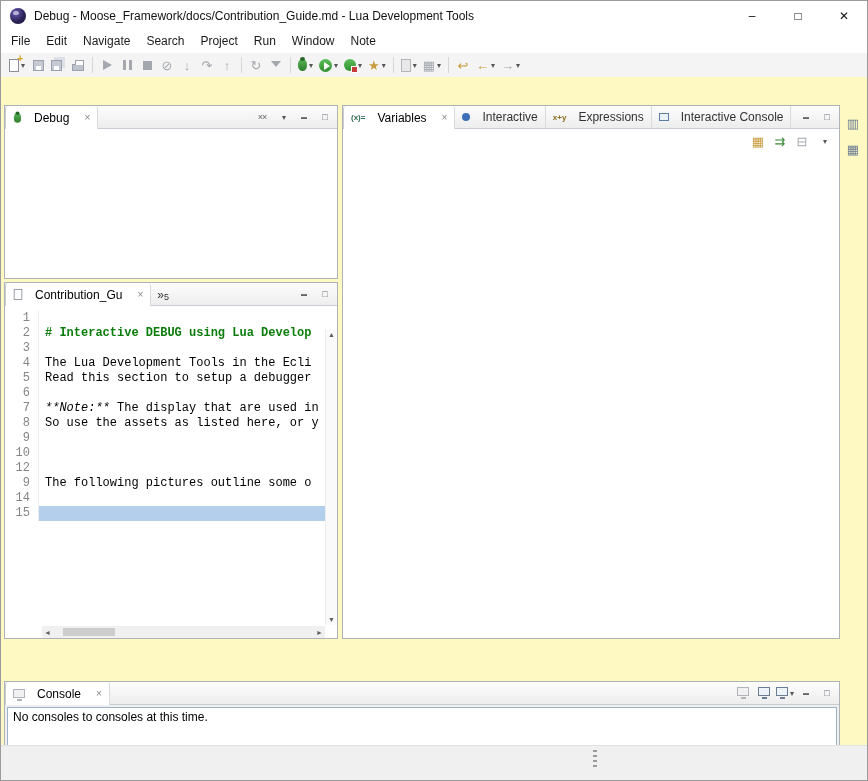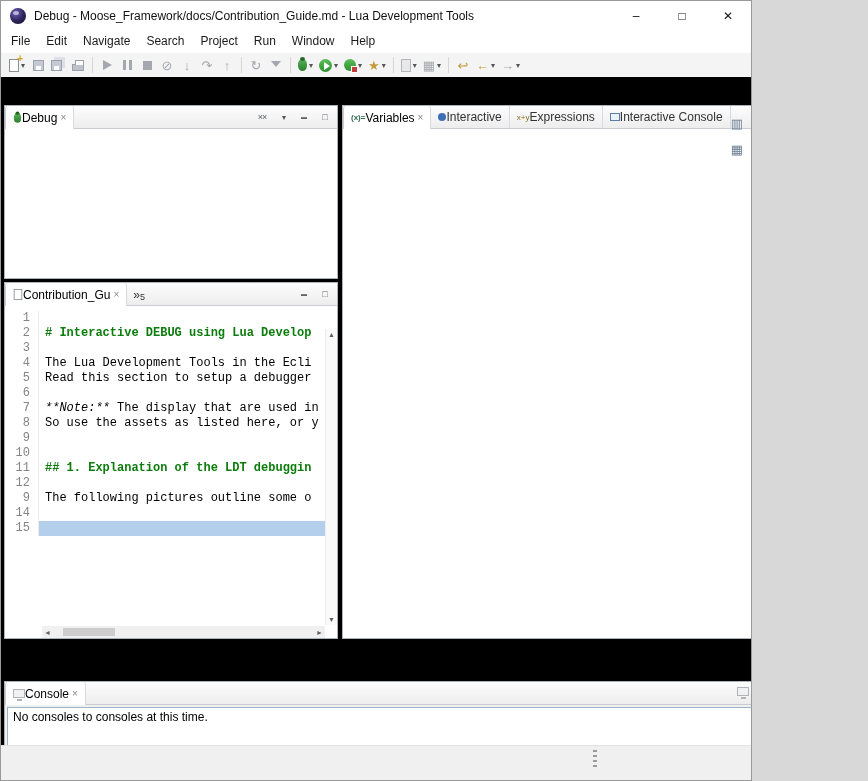--- a/index.html
+++ b/index.html
@@ -1,19 +1,19 @@
 <!DOCTYPE html>
 <html><head>
 <meta charset="utf-8">
 <style>
   * { margin:0; padding:0; box-sizing:border-box; }
   html,body { background:#d8d8d8; }
   #app {
-    position:relative; width:752px; height:781px;
-    background:#000000; border:1px solid #9a9a9a;
+    position:relative; width:868px; height:781px;
+    background:#fef9c3; border:1px solid #9a9a9a;
     font-family:"Liberation Sans", sans-serif; font-size:12px; color:#1a1a1a;
     overflow:hidden;
     padding-left:25px;
   }
   
   .titlebar { position:absolute; left:0; top:0; width:100%; height:30px; background:#fff; display:flex; align-items:center; }
   .app-icon { width:16px; height:16px; margin:0 8px 0 9px; border-radius:50%;
     background:radial-gradient(circle at 35% 30%, #6b5fb5 0%, #2c2358 55%, #151036 100%); position:relative; }
   .app-icon::after { content:""; position:absolute; left:3px; top:3px; width:6px; height:4px; border-radius:50%; background:rgba(255,255,255,.55); }
   .title-text { font-size:12px; color:#111; }
@@ -54,29 +54,29 @@
   .i-ext::after { content:""; position:absolute; right:-2px; bottom:-2px; width:5px; height:5px; background:#c43c3c; border:1px solid #fff; }
   .i-mon { width:12px; height:9px; border:1px solid #6b7d93; background:#eef3f9; position:relative; margin-bottom:3px; }
   .i-mon::after { content:""; position:absolute; left:3px; bottom:-4px; width:5px; height:2px; background:#6b7d93; }
   .i-mon.dimmed { border-color:#b0b4ba; background:#f1f1f1; } .i-mon.dimmed::after { background:#b0b4ba; }
   .i-orb { width:13px; height:13px; border-radius:50%; background:radial-gradient(circle at 35% 30%, #8fb3e2, #2b4f9e 70%); }
   .persp-active { border:1px solid #89a8cc; background:#d6e4f5; border-radius:2px; padding:2px 4px; }
   .qa-input { width:90px; height:18px; border:1px solid #767676; background:#fff; font-family:"Liberation Sans",sans-serif; font-size:11px; color:#333; padding:1px 4px; }
   
   .view { position:absolute; border:1px solid #aeb3b8; background:#fff; }
   .vhead { height:23px; background:linear-gradient(#fdfdfd,#ededee); border-bottom:1px solid #c9ccd2; display:flex; align-items:stretch; }
-  .tab { display:flex; align-items:center; gap:0; padding:0 7px; font-size:12px; color:#333; border-right:1px solid #d7dade; white-space:nowrap; }
+  .tab { display:flex; align-items:center; gap:12px; padding:0 7px; font-size:12px; color:#333; border-right:1px solid #d7dade; white-space:nowrap; }
   .tab.active { background:#fff; position:relative; margin-bottom:-1px; border-left:1px solid #c9ccd2; border-top-left-radius:3px; border-top-right-radius:3px; color:#000; }
   .tab-close { color:#8a8a8a; font-size:10px; margin-left:3px; }
   .vtools { margin-left:auto; display:flex; align-items:center; gap:3px; padding-right:3px; }
   .vbtn { display:inline-flex; align-items:center; justify-content:center; width:18px; height:18px; border-radius:2px; }
   .mini-glyph { font-size:9px; color:#5f6368; }
   .tabicon-var { font-size:8px; font-weight:bold; color:#2d6a4f; }
   .tabicon-bp { width:8px; height:8px; border-radius:50%; background:#3d6fb8; }
-  .tabicon-exp { font-size:8px; font-weight:normal; color:#8a6d1f; }
+  .tabicon-exp { font-size:8px; font-weight:bold; color:#8a6d1f; }
   .tabicon-ic { width:10px; height:8px; border:1px solid #5a7ea8; background:#eaf1f8; }
   
   .ed-body { position:absolute; left:0; top:23px; right:0; bottom:0; background:#fff; overflow:hidden; }
   .ed-lines { position:absolute; left:0; top:5px; right:12px; }
   .ed-line { display:flex; height:15px; line-height:15px; font-family:"Liberation Mono","DejaVu Sans Mono",monospace; font-size:12px; }
   .ln { width:34px; text-align:right; padding-right:8px; color:#858585; background:#fff; border-right:1px solid #ececec; flex:none; }
   .lc { flex:1; padding-left:6px; white-space:pre; overflow:hidden; color:#000; }
   .ed-line.md-h .lc { color:#0c7d0c; font-weight:bold; }
   .ed-line.current .lc { background:#b4cfec; }
   .lc i { font-style:italic; }
@@ -111,21 +111,21 @@
   </div>
 
   <div class="menubar">
     <span class="mi">File</span>
     <span class="mi">Edit</span>
     <span class="mi">Navigate</span>
     <span class="mi">Search</span>
     <span class="mi">Project</span>
     <span class="mi">Run</span>
     <span class="mi">Window</span>
-    <span class="mi">Help</span>
+    <span class="mi">Note</span>
   </div>
 
   <div class="toolbar1">
     <span class="tb">
       <span class="i-doc i-new"></span>
       <span class="caret">▾</span>
     </span>
     <span class="tb">
         <span class="i-floppy"></span>
       </span>
@@ -330,24 +330,20 @@
             <span class="lc">So use the assets as listed here, or y</span>
           </div>
         <div class="ed-line">
             <span class="ln">9</span>
             <span class="lc"></span>
           </div>
         <div class="ed-line">
             <span class="ln">10</span>
             <span class="lc"></span>
           </div>
-        <div class="ed-line md-h">
-            <span class="ln">11</span>
-            <span class="lc">## 1. Explanation of the LDT debuggin</span>
-          </div>
         <div class="ed-line">
             <span class="ln">12</span>
             <span class="lc"></span>
           </div>
         <div class="ed-line">
             <span class="ln">9</span>
             <span class="lc">The following pictures outline some o</span>
           </div>
         <div class="ed-line">
             <span class="ln">14</span>

